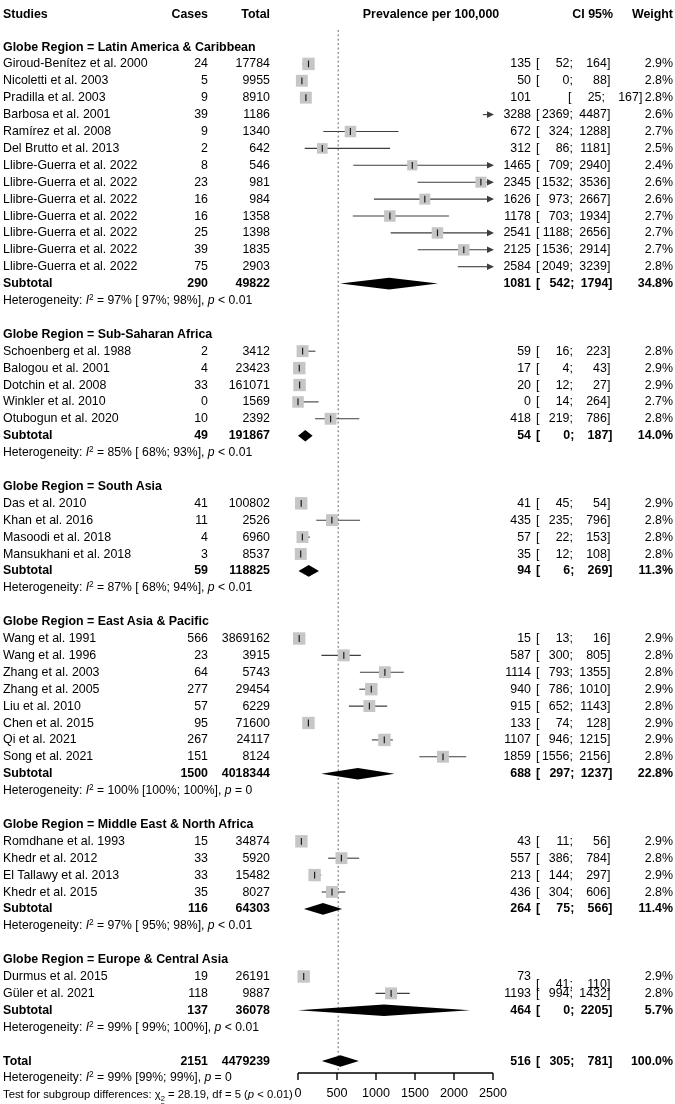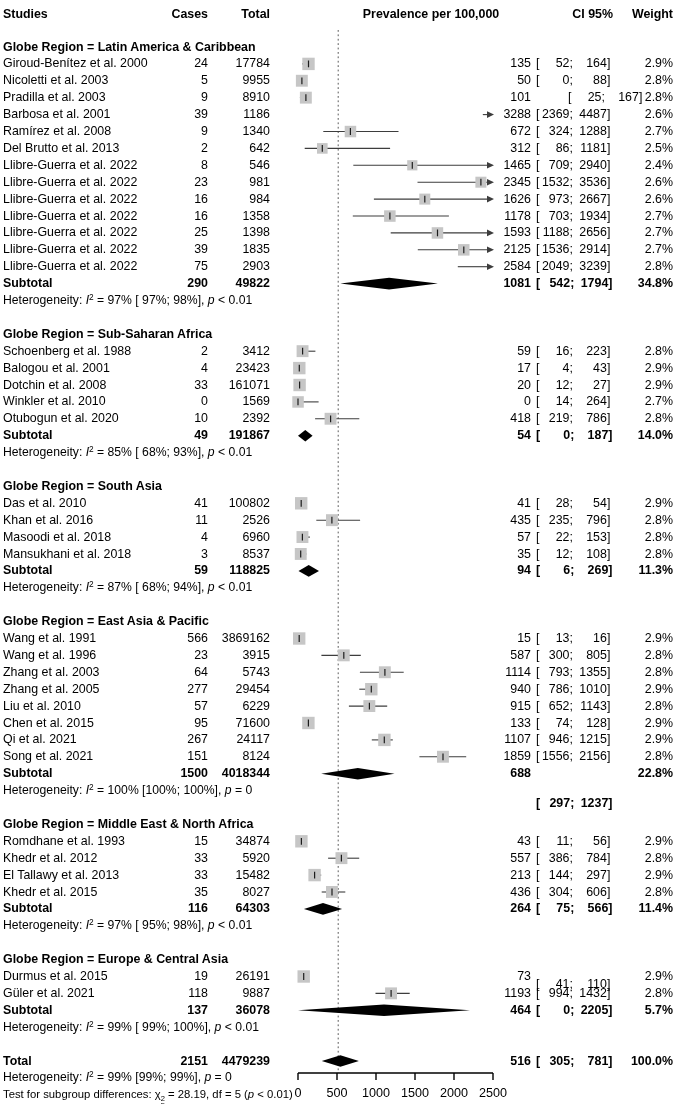--- a/index.html
+++ b/index.html
@@ -222,21 +222,21 @@
       <div class="cell r" style="left: 620px; width: 53px; top: 190.6px;">2.6%</div>
       <div class="cell " style="left: 3px; width: 165px; top: 207.5px;">Llibre-Guerra et al. 2022</div>
       <div class="cell r" style="left: 168px; width: 40px; top: 207.5px;">16</div>
       <div class="cell r" style="left: 208px; width: 62px; top: 207.5px;">1358</div>
       <div class="cell r" style="left: 496px; width: 35px; top: 207.5px;">1178</div>
       <div class="cell " style="left: 536px; width: 77px; top: 207.5px;">[<span class="cilo">703</span>;<span class="cihi">1934</span>]</div>
       <div class="cell r" style="left: 620px; width: 53px; top: 207.5px;">2.7%</div>
       <div class="cell " style="left: 3px; width: 165px; top: 224.4px;">Llibre-Guerra et al. 2022</div>
       <div class="cell r" style="left: 168px; width: 40px; top: 224.4px;">25</div>
       <div class="cell r" style="left: 208px; width: 62px; top: 224.4px;">1398</div>
-      <div class="cell r" style="left: 496px; width: 35px; top: 224.4px;">1593</div>
+      <div class="cell r" style="left: 496px; width: 35px; top: 224.4px;">2541</div>
       <div class="cell " style="left: 536px; width: 77px; top: 224.4px;">[<span class="cilo">1188</span>;<span class="cihi">2656</span>]</div>
       <div class="cell r" style="left: 620px; width: 53px; top: 224.4px;">2.7%</div>
       <div class="cell " style="left: 3px; width: 165px; top: 241.3px;">Llibre-Guerra et al. 2022</div>
       <div class="cell r" style="left: 168px; width: 40px; top: 241.3px;">39</div>
       <div class="cell r" style="left: 208px; width: 62px; top: 241.3px;">1835</div>
       <div class="cell r" style="left: 496px; width: 35px; top: 241.3px;">2125</div>
       <div class="cell " style="left: 536px; width: 77px; top: 241.3px;">[<span class="cilo">1536</span>;<span class="cihi">2914</span>]</div>
       <div class="cell r" style="left: 620px; width: 53px; top: 241.3px;">2.7%</div>
       <div class="cell " style="left: 3px; width: 165px; top: 258.2px;">Llibre-Guerra et al. 2022</div>
       <div class="cell r" style="left: 168px; width: 40px; top: 258.2px;">75</div>
@@ -287,21 +287,21 @@
       <div class="cell r b" style="left: 208px; width: 62px; top: 427.2px;">191867</div>
       <div class="cell r b" style="left: 496px; width: 35px; top: 427.2px;">54</div>
       <div class="cell  b" style="left: 536px; width: 77px; top: 427.2px;">[<span class="cilo">0</span>;<span class="cihi">187</span>]</div>
       <div class="cell r b" style="left: 620px; width: 53px; top: 427.2px;">14.0%</div>
       <div class="cell het" style="left: 3px; width: 420px; top: 444.1px;">Heterogeneity: <span class="it">I</span><sup>2</sup> = 85% [ 68%; 93%], <span class="it">p</span> &lt; 0.01</div>
       <div class="cell b" style="left: 3px; width: 300px; top: 477.9px;">Globe Region = South Asia</div>
       <div class="cell " style="left: 3px; width: 165px; top: 494.8px;">Das et al. 2010</div>
       <div class="cell r" style="left: 168px; width: 40px; top: 494.8px;">41</div>
       <div class="cell r" style="left: 208px; width: 62px; top: 494.8px;">100802</div>
       <div class="cell r" style="left: 496px; width: 35px; top: 494.8px;">41</div>
-      <div class="cell " style="left: 536px; width: 77px; top: 494.8px;">[<span class="cilo">28</span>;<span class="cihi">54</span>]</div>
+      <div class="cell " style="left: 536px; width: 77px; top: 494.8px;">[<span class="cilo">45</span>;<span class="cihi">54</span>]</div>
       <div class="cell r" style="left: 620px; width: 53px; top: 494.8px;">2.9%</div>
       <div class="cell " style="left: 3px; width: 165px; top: 511.7px;">Khan et al. 2016</div>
       <div class="cell r" style="left: 168px; width: 40px; top: 511.7px;">11</div>
       <div class="cell r" style="left: 208px; width: 62px; top: 511.7px;">2526</div>
       <div class="cell r" style="left: 496px; width: 35px; top: 511.7px;">435</div>
       <div class="cell " style="left: 536px; width: 77px; top: 511.7px;">[<span class="cilo">235</span>;<span class="cihi">796</span>]</div>
       <div class="cell r" style="left: 620px; width: 53px; top: 511.7px;">2.8%</div>
       <div class="cell " style="left: 3px; width: 165px; top: 528.6px;">Masoodi et al. 2018</div>
       <div class="cell r" style="left: 168px; width: 40px; top: 528.6px;">4</div>
       <div class="cell r" style="left: 208px; width: 62px; top: 528.6px;">6960</div>
@@ -367,21 +367,21 @@
       <div class="cell " style="left: 3px; width: 165px; top: 748.3px;">Song et al. 2021</div>
       <div class="cell r" style="left: 168px; width: 40px; top: 748.3px;">151</div>
       <div class="cell r" style="left: 208px; width: 62px; top: 748.3px;">8124</div>
       <div class="cell r" style="left: 496px; width: 35px; top: 748.3px;">1859</div>
       <div class="cell " style="left: 536px; width: 77px; top: 748.3px;">[<span class="cilo">1556</span>;<span class="cihi">2156</span>]</div>
       <div class="cell r" style="left: 620px; width: 53px; top: 748.3px;">2.8%</div>
       <div class="cell  b" style="left: 3px; width: 165px; top: 765.2px;">Subtotal</div>
       <div class="cell r b" style="left: 168px; width: 40px; top: 765.2px;">1500</div>
       <div class="cell r b" style="left: 208px; width: 62px; top: 765.2px;">4018344</div>
       <div class="cell r b" style="left: 496px; width: 35px; top: 765.2px;">688</div>
-      <div class="cell  b" style="left: 536px; width: 77px; top: 765.2px; margin-top: 30px;">[<span class="cilo">297</span>;<span class="cihi">1237</span>]</div>
+      <div class="cell  b" style="left: 536px; width: 77px; top: 765.2px;">[<span class="cilo">297</span>;<span class="cihi">1237</span>]</div>
       <div class="cell r b" style="left: 620px; width: 53px; top: 765.2px;">22.8%</div>
       <div class="cell het" style="left: 3px; width: 420px; top: 782.1px;">Heterogeneity: <span class="it">I</span><sup>2</sup> = 100% [100%; 100%], <span class="it">p</span> = 0</div>
       <div class="cell b" style="left: 3px; width: 300px; top: 815.9px;">Globe Region = Middle East &amp; North Africa</div>
       <div class="cell " style="left: 3px; width: 165px; top: 832.8px;">Romdhane et al. 1993</div>
       <div class="cell r" style="left: 168px; width: 40px; top: 832.8px;">15</div>
       <div class="cell r" style="left: 208px; width: 62px; top: 832.8px;">34874</div>
       <div class="cell r" style="left: 496px; width: 35px; top: 832.8px;">43</div>
       <div class="cell " style="left: 536px; width: 77px; top: 832.8px;">[<span class="cilo">11</span>;<span class="cihi">56</span>]</div>
       <div class="cell r" style="left: 620px; width: 53px; top: 832.8px;">2.9%</div>
       <div class="cell " style="left: 3px; width: 165px; top: 849.7px;">Khedr et al. 2012</div>

